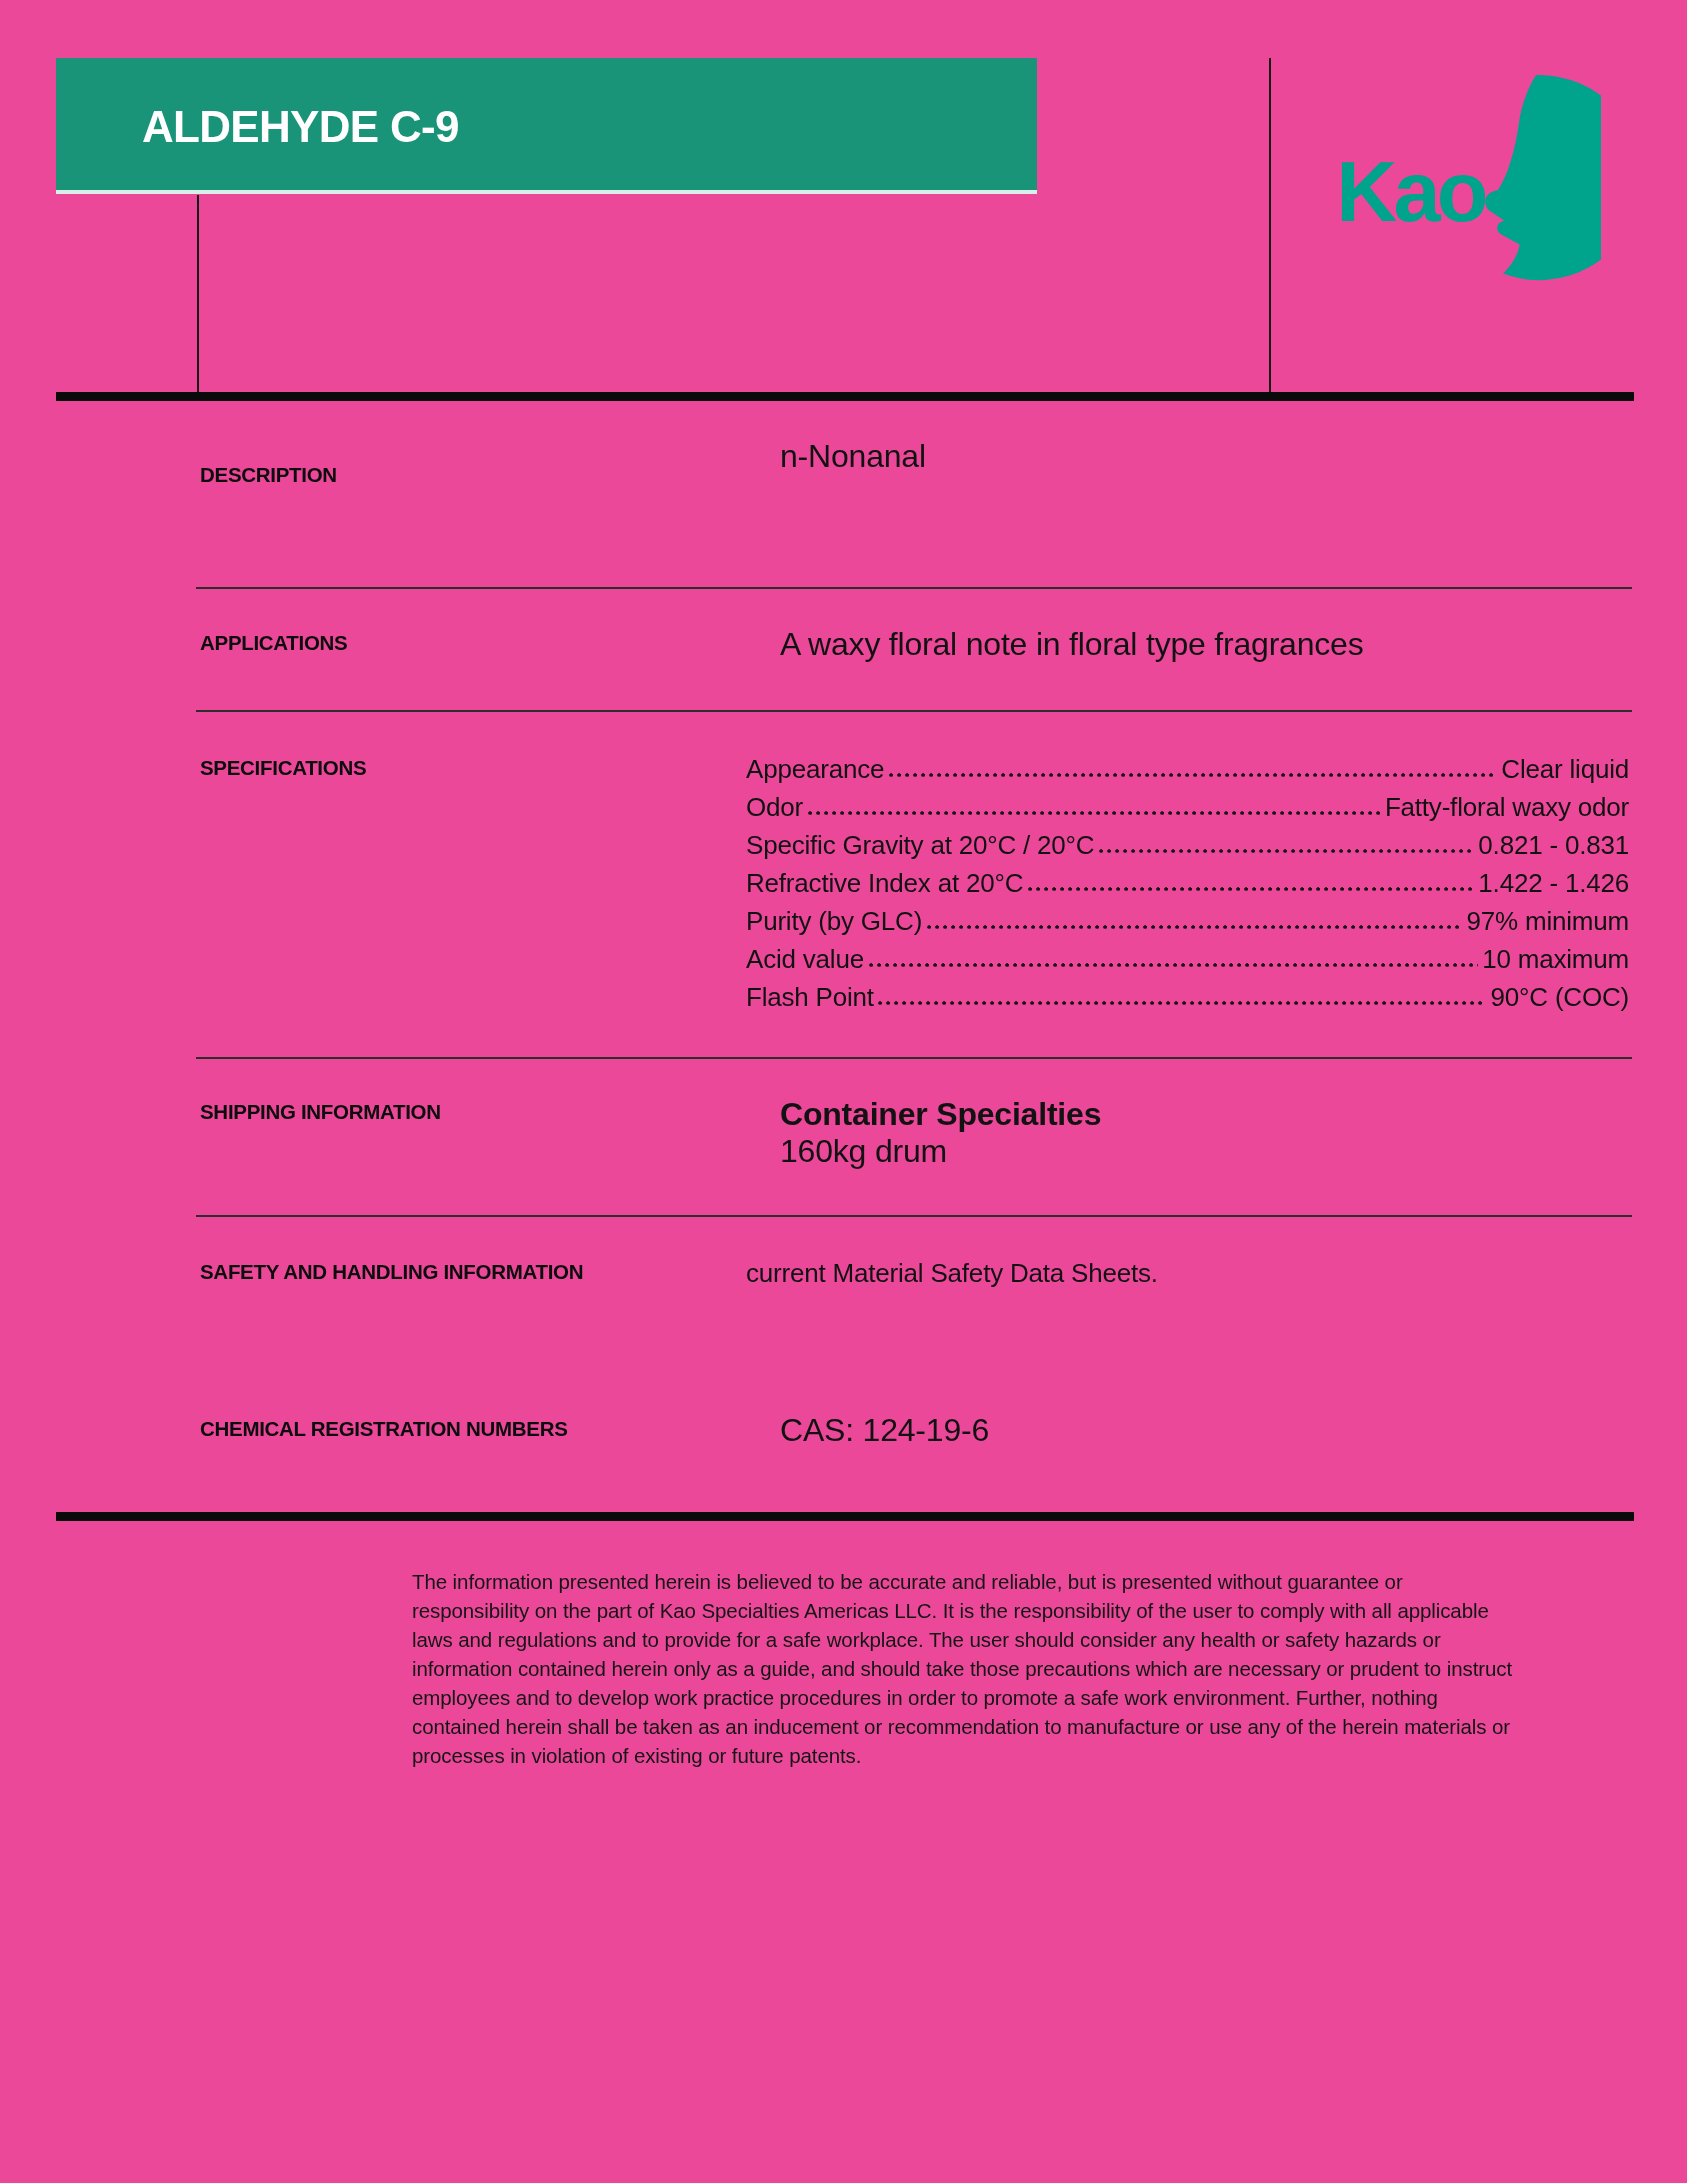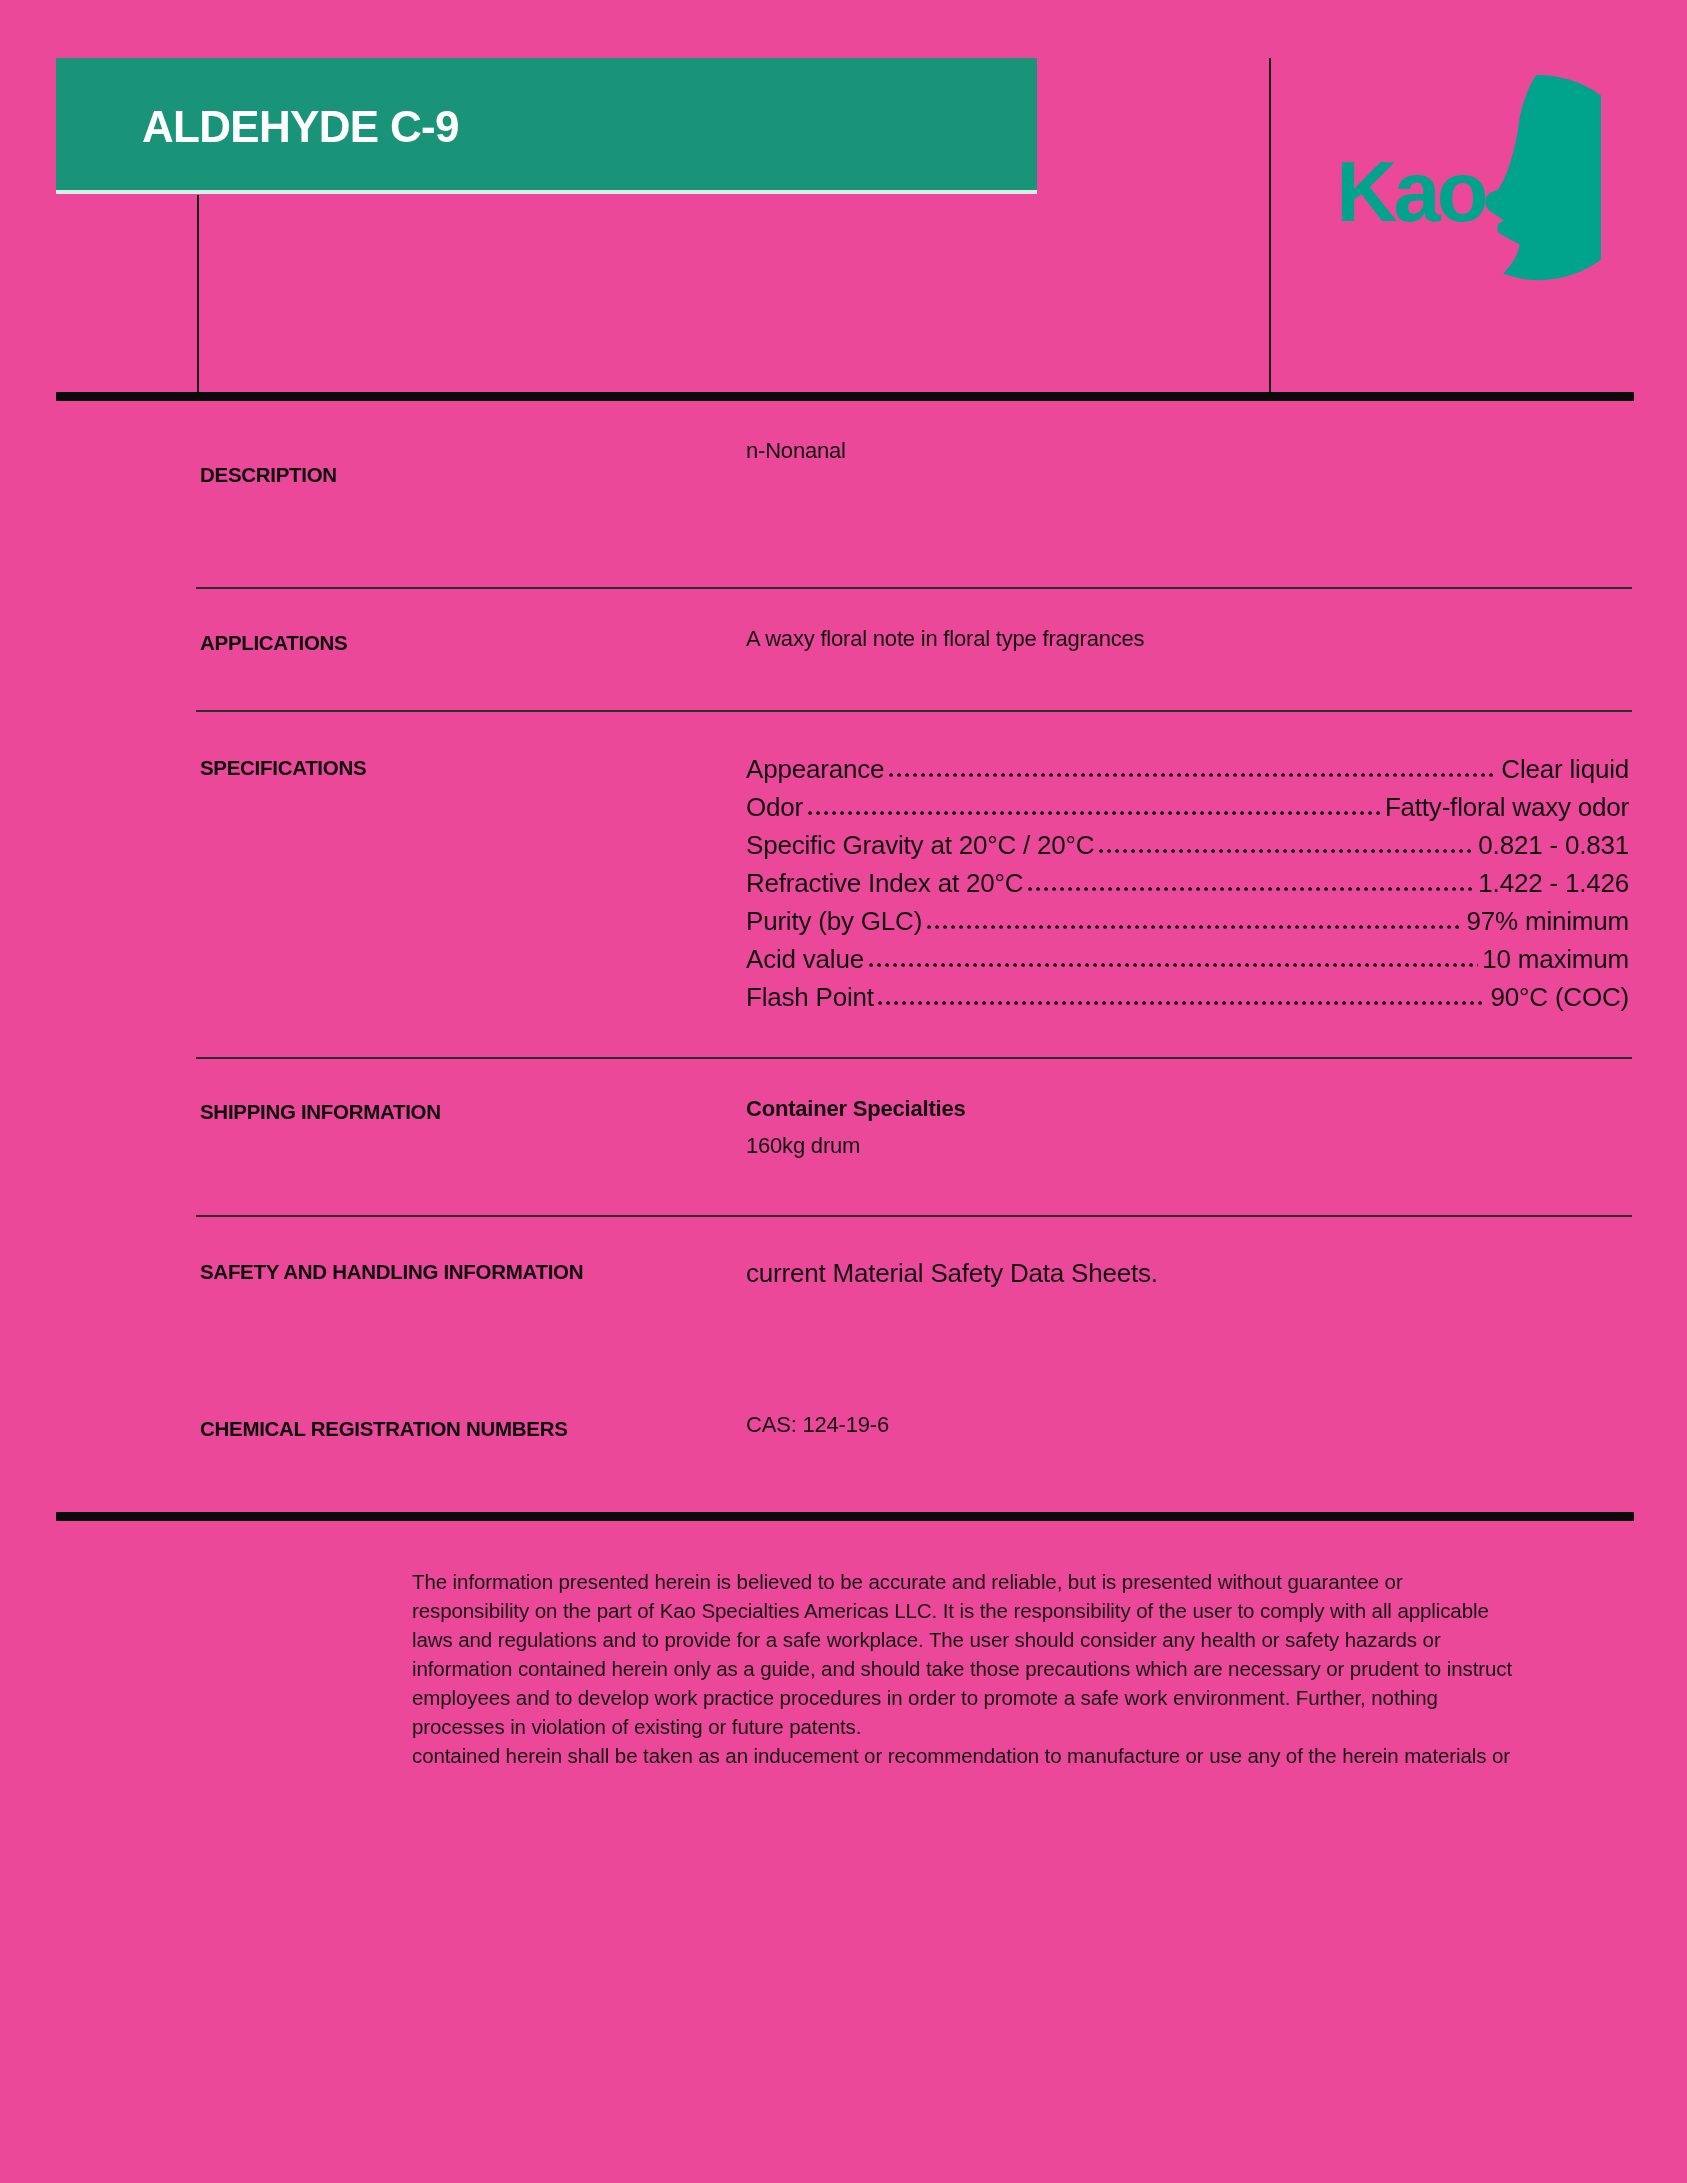--- a/index.html
+++ b/index.html
@@ -49,22 +49,22 @@
     color: #0d0d0d; white-space: nowrap;
   }
   .lbl-description { top: 443px; margin-top: 20px; }
   .lbl-applications { top: 631px; }
   .lbl-specifications { top: 756px; }
   .lbl-shipping { top: 1100px; }
   .lbl-safety { top: 1260px; }
   .lbl-chemical { top: 1417px; }
 
   .val {
-    position: absolute; left: 746px;
-    font-size: 22px; letter-spacing: -0.2px; color: #121212; white-space: nowrap;
+    position: absolute; left: 780px;
+    font-size: 32px; letter-spacing: -0.2px; color: #121212; white-space: nowrap;
   }
   .val-description { top: 438px; }
   .val-applications { top: 626px; }
   .val-ship-heading { top: 1096px; font-weight: bold; }
   .val-ship-drum { top: 1133px; }
   .val-chemical { top: 1412px; }
 
   .safety-block { position: absolute; left: 746px; top: 1254px; font-size: 26px; letter-spacing: -0.2px; line-height: 38px; color:#121212; }
   .safety-block div { white-space: nowrap; }
 
@@ -178,18 +178,18 @@
 
   <div class="lbl lbl-chemical">CHEMICAL REGISTRATION NUMBERS</div>
   <div class="val val-chemical">CAS: 124-19-6</div>
 
   <div class="disclaimer">
     <div>The information presented herein is believed to be accurate and reliable, but is presented without guarantee or</div>
     <div>responsibility on the part of Kao Specialties Americas LLC.  It is the responsibility of the user to comply with all applicable</div>
     <div>laws and regulations and to provide for a safe workplace. The user should consider any health or safety hazards or</div>
     <div>information contained herein only as a guide, and should take those precautions which are necessary or prudent to instruct</div>
     <div>employees and to develop work practice procedures in order to promote a safe work environment.  Further, nothing</div>
+    <div>contained herein shall be taken as an inducement or recommendation to manufacture or use any of the herein materials or</div>
     <div>processes in violation of existing or future patents.</div>
-    <div>contained herein shall be taken as an inducement or recommendation to manufacture or use any of the herein materials or</div>
   </div>
 
 </div>
 
 
 </body></html>

